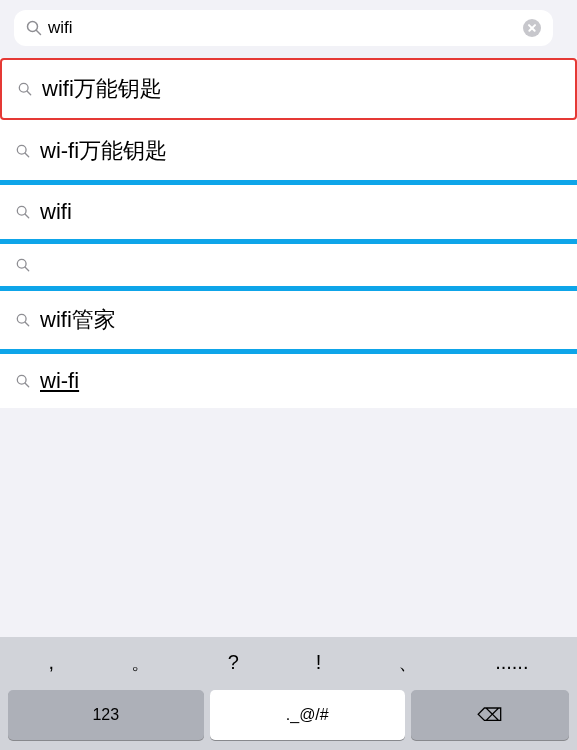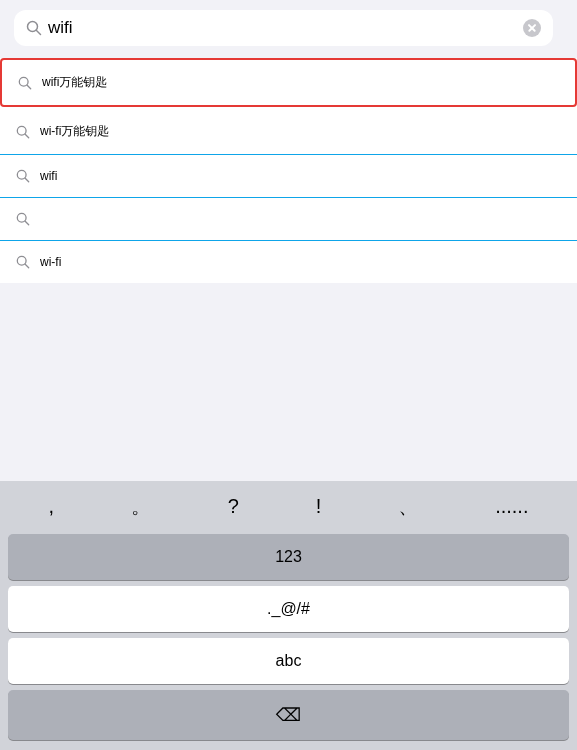--- a/index.html
+++ b/index.html
@@ -81,43 +81,44 @@
     
     .suggestions {
       background: #ffffff;
       margin: 0;
     }
 
     .suggestion-item {
       display: flex;
       align-items: center;
       padding: 14px 16px;
-      border-bottom: 1px solid #0ea5e9;
+      border-bottom: 5px solid #0ea5e9;
       cursor: pointer;
       gap: 10px;
       position: relative;
     }
 
     .suggestion-item:last-child {
       border-bottom: none;
+      text-decoration: underline;
     }
 
     .suggestion-item.highlighted {
       border: 2.5px solid #e53935;
       border-radius: 4px;
       margin: 2px 0;
     }
 
     .suggestion-search-icon {
       color: #8e8e93;
       flex-shrink: 0;
     }
 
     .suggestion-text {
-      font-size: 12px;
+      font-size: 22px;
       color: #000;
     }
 
     
     .keyboard-area {
       position: absolute;
       bottom: 0;
       left: 0;
       right: 0;
       background: #d1d3d9;
@@ -137,21 +138,20 @@
       padding: 4px 8px;
       background: transparent;
     }
 
     .keyboard-main-row {
       display: flex;
       align-items: stretch;
       gap: 6px;
       padding: 6px 8px 10px;
       background: #d1d3d9;
-      flex-direction: column;
     }
 
     .key {
       flex: 1;
       background: #ffffff;
       border-radius: 5px;
       display: flex;
       align-items: center;
       justify-content: center;
       font-size: 16px;
@@ -211,20 +211,27 @@
         <circle cx="6.5" cy="6.5" r="5" stroke="#8e8e93" stroke-width="1.5"></circle>
       <line x1="10.5" y1="10.5" x2="14.5" y2="14.5" stroke="#8e8e93" stroke-width="1.5" stroke-linecap="round"></line>
       </svg>
       <span class="suggestion-text">wifi</span>
     </div>
     <div class="suggestion-item">
       <svg width="14" height="14" viewBox="0 0 16 16" fill="none" class="suggestion-search-icon">
         <circle cx="6.5" cy="6.5" r="5" stroke="#8e8e93" stroke-width="1.5"></circle>
       <line x1="10.5" y1="10.5" x2="14.5" y2="14.5" stroke="#8e8e93" stroke-width="1.5" stroke-linecap="round"></line>
       </svg>
+    </div>
+    <div class="suggestion-item">
+      <svg width="14" height="14" viewBox="0 0 16 16" fill="none" class="suggestion-search-icon">
+        <circle cx="6.5" cy="6.5" r="5" stroke="#8e8e93" stroke-width="1.5"></circle>
+      <line x1="10.5" y1="10.5" x2="14.5" y2="14.5" stroke="#8e8e93" stroke-width="1.5" stroke-linecap="round"></line>
+      </svg>
+      <span class="suggestion-text">wifi管家</span>
     </div>
     <div class="suggestion-item">
       <svg width="14" height="14" viewBox="0 0 16 16" fill="none" class="suggestion-search-icon">
         <circle cx="6.5" cy="6.5" r="5" stroke="#8e8e93" stroke-width="1.5"></circle>
       <line x1="10.5" y1="10.5" x2="14.5" y2="14.5" stroke="#8e8e93" stroke-width="1.5" stroke-linecap="round"></line>
       </svg>
       <span class="suggestion-text">wi-fi</span>
     </div>
   </div>
 
@@ -233,18 +240,17 @@
   <span class="punct-key">,</span>
       <span class="punct-key">。</span>
       <span class="punct-key">?</span>
       <span class="punct-key">!</span>
       <span class="punct-key">、</span>
       <span class="punct-key">......</span>
     </div>
   <div class="keyboard-main-row" id="main-row">
   <div class="key dark">123</div>
       <div class="key">._@/#</div>
-      <div class="key">abc</div>
       <div class="key dark delete-key">
         <span class="delete-icon-shape">⌫</span>
       </div>
     </div>
 </div>
 
 </body></html>

